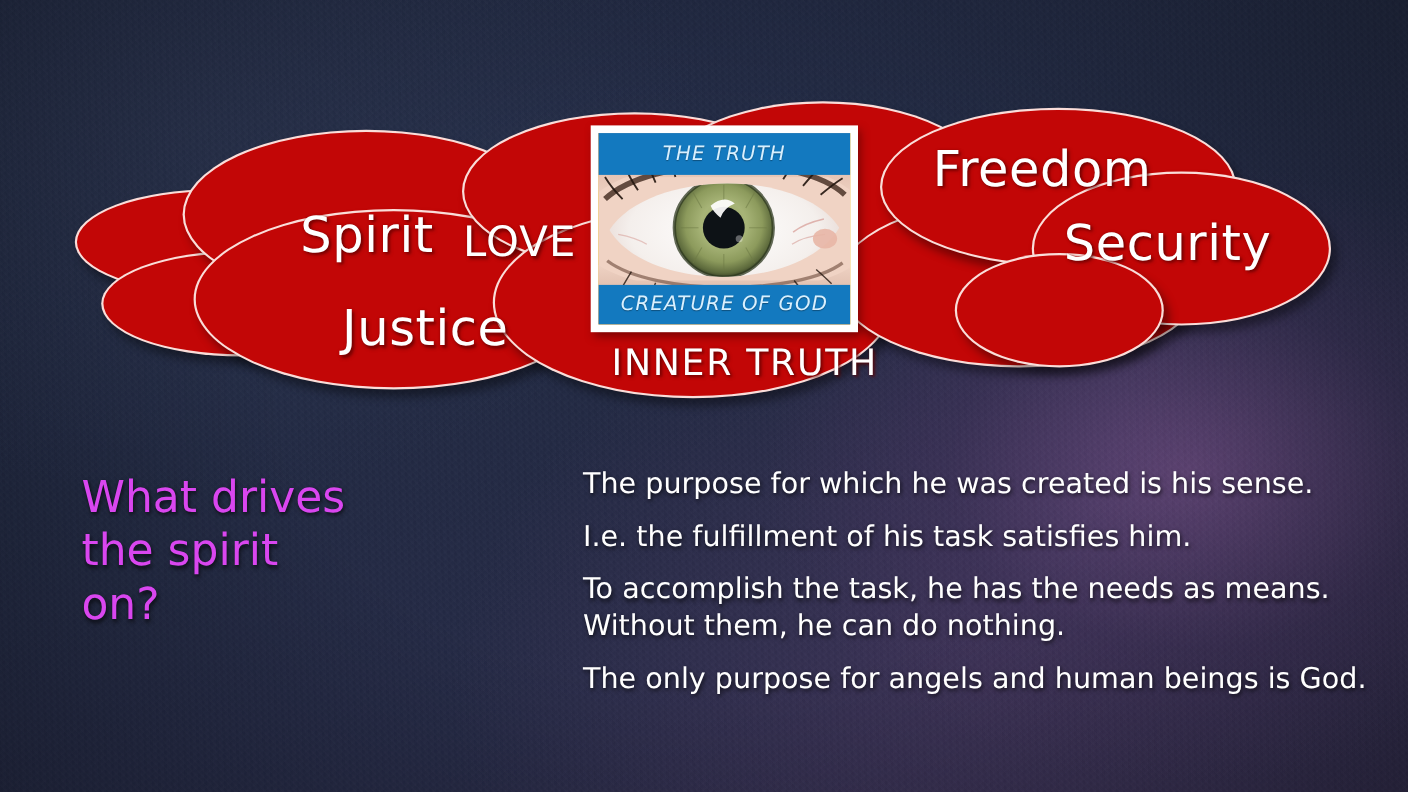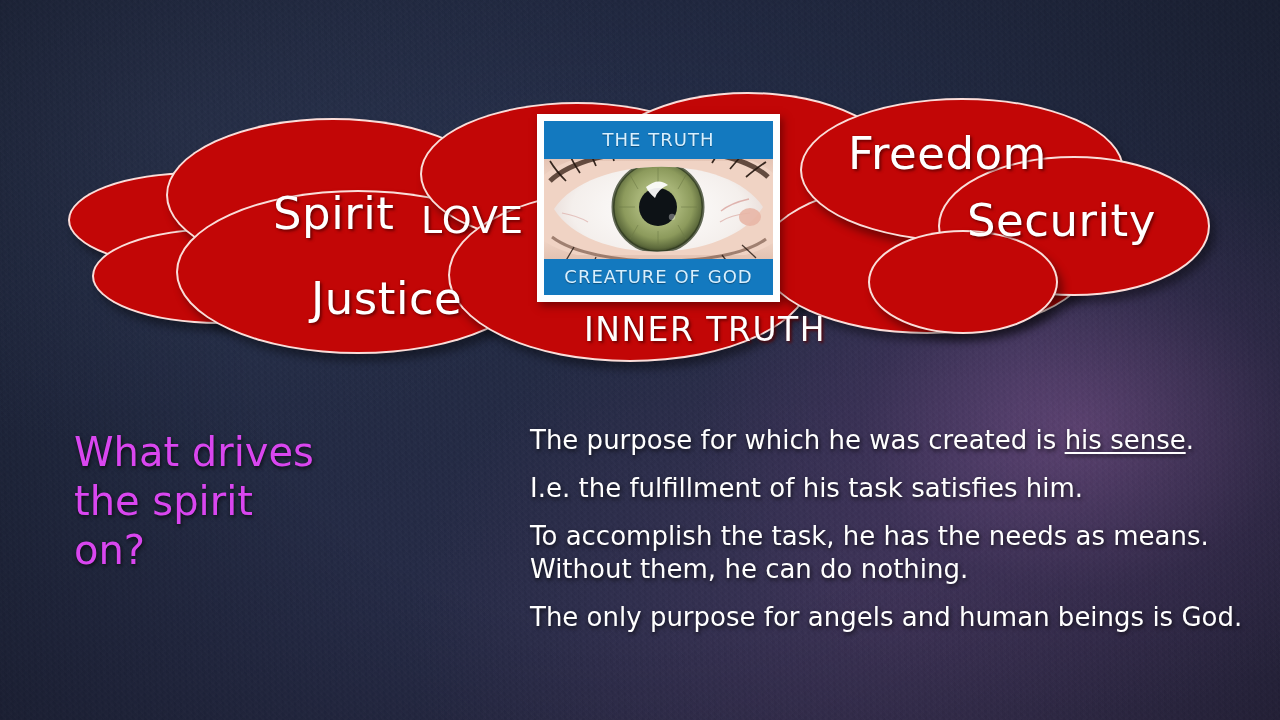--- a/index.html
+++ b/index.html
@@ -70,41 +70,41 @@
   #word-spirit   { left: 273px; top: 187px; font-size: 45px; }
   #word-love     { left: 421px; top: 198px; font-size: 38px; letter-spacing: 1px; }
   #word-justice  { left: 311px; top: 272px; font-size: 45px; }
   #word-freedom  { left: 848px; top: 127px; font-size: 45px; }
   #word-security { left: 967px; top: 194px; font-size: 45px; }
   #word-morality { left: 811px; top: 268px; font-size: 45px; }
   #word-inner-truth {
     left: 556px; top: 310px;
     font-size: 33px;
     letter-spacing: 1.5px;
-    margin-left: 28px;
   }
 
   
   #eye-card {
     position: absolute;
     left: 537px;
     top: 114px;
     width: 243px;
     height: 188px;
     background: #ffffff;
     padding: 7px;
     box-sizing: border-box;
     box-shadow: 3px 4px 8px rgba(60,0,0,0.55);
   }
   #eye-inner {
     position: relative;
     width: 100%;
     height: 100%;
     overflow: hidden;
     background: #eab308;
+    font-style: italic;
   }
   .eye-band {
     position: absolute;
     left: 0;
     width: 100%;
     background: #1379bf;
     color: #d8f0ff;
     text-align: center;
     font-family: "DejaVu Sans", sans-serif;
     letter-spacing: 1px;
@@ -150,21 +150,21 @@
     top: 424px;
     width: 740px;
     color: #ffffff;
     font-family: "DejaVu Sans", sans-serif;
     font-size: 26px;
     line-height: 1.24;
     text-shadow: 1px 2px 4px rgba(0,0,0,0.72);
   }
   .body-para { margin-bottom: 16px; }
   .body-para:last-child { margin-bottom: 0; }
-  .emph { text-decoration: underline; text-underline-offset: 3px; text-align: center; }
+  .emph { text-underline-offset: 3px; text-align: center; }
 </style>
 </head>
 <body>
 
 <div id="slide">
 
   <div class="bg-base"></div>
   <div class="bg-noise"></div>
   <div class="bg-vignette"></div>
 

